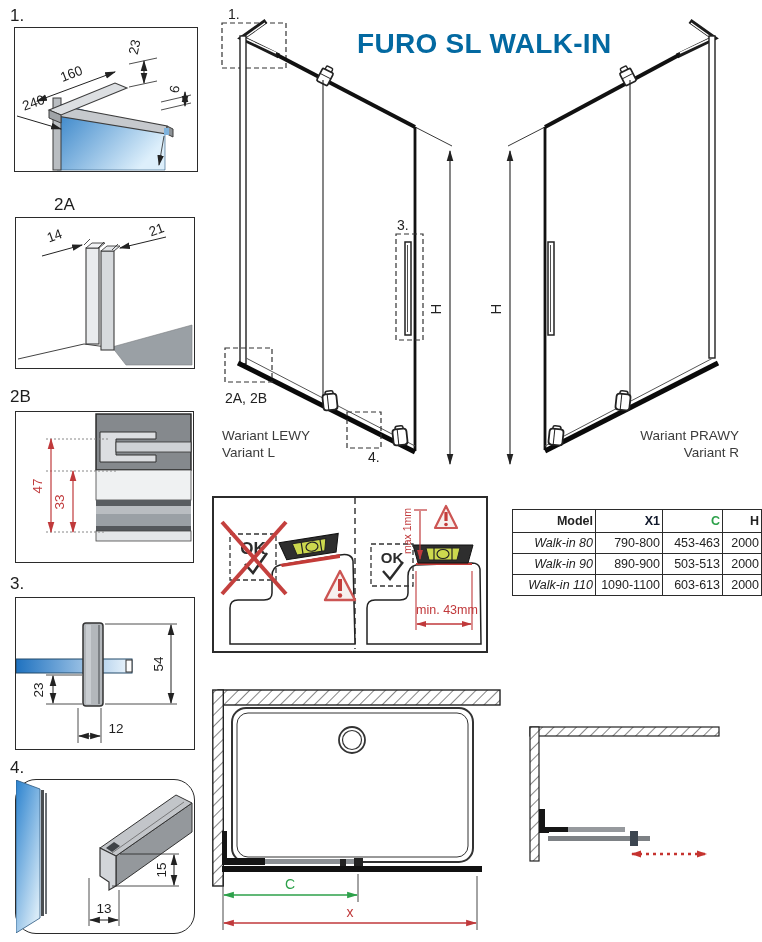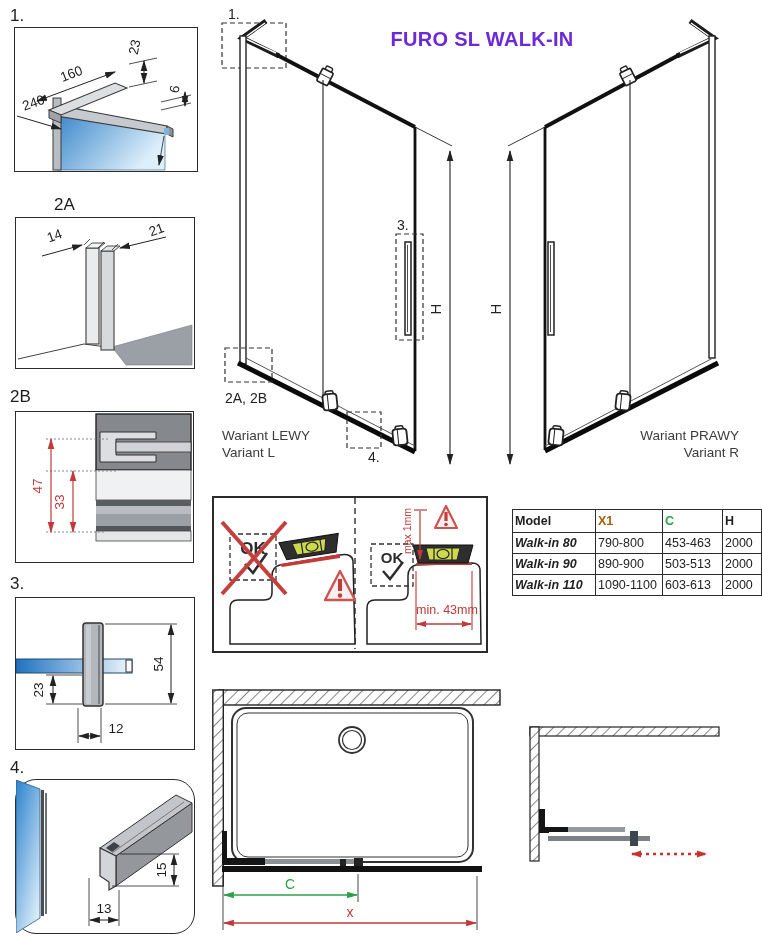--- a/index.html
+++ b/index.html
@@ -2,30 +2,30 @@
 <html><head>
 <meta charset="utf-8">
 <style>
   html,body{margin:0;padding:0;background:#fff;}
   #root{position:relative;width:762px;height:942px;background:#fff;overflow:hidden;
         font-family:"Liberation Sans",sans-serif;color:#222;}
   .abs{position:absolute;}
   .dlabel{position:absolute;font-size:17px;color:#1e1e1e;}
   .dbox{position:absolute;border:1.6px solid #2b2b2b;background:#fff;}
   .title{position:absolute;left:357px;top:28px;width:250px;text-align:center;
-         font-size:20px;font-weight:bold;letter-spacing:.3px;color:#6d28d9;white-space:nowrap;}
+         font-size:28px;font-weight:bold;letter-spacing:.3px;color:#0369a1;white-space:nowrap;}
   .lvbox{position:absolute;left:212px;top:496px;width:272px;height:153px;border:2px solid #2b2b2b;}
   .tblwrap{position:absolute;left:512px;top:509px;}
   table{border-collapse:collapse;table-layout:fixed;}
-  td,th{border:1.6px solid #2b2b2b;text-align:left;vertical-align:middle;
+  td,th{border:1.6px solid #2b2b2b;text-align:right;vertical-align:middle;
         font-size:12.5px;padding:0 2px;height:20px;background:#fff;}
   th{height:22px;font-weight:bold;}
   .c-model{width:78px;} .c-x1{width:62px;} .c-c{width:55px;} .c-h{width:34px;}
-  .th-x1{color:#a16207;} .th-c{color:#2da14a;}
-  td.model{font-weight:bold;font-style:italic;}
+  .th-x1{color:#0f172a;} .th-c{color:#2da14a;}
+  td.model{font-weight:normal;font-style:italic;}
   svg text{font-family:"Liberation Sans",sans-serif;}
   .dim{font-size:13.5px;fill:#1e1e1e;}
   .dimr{fill:#c0393b;}
   .dimg{fill:#2da14a;}
   .vtxt{font-size:13.5px;fill:#3b3b3b;}
 </style>
 </head>
 <body>
 
 <div id="root">

